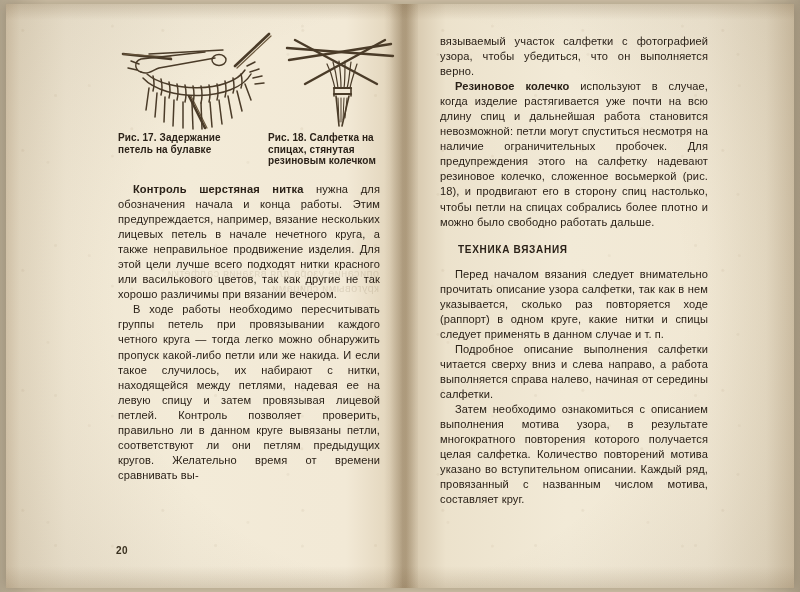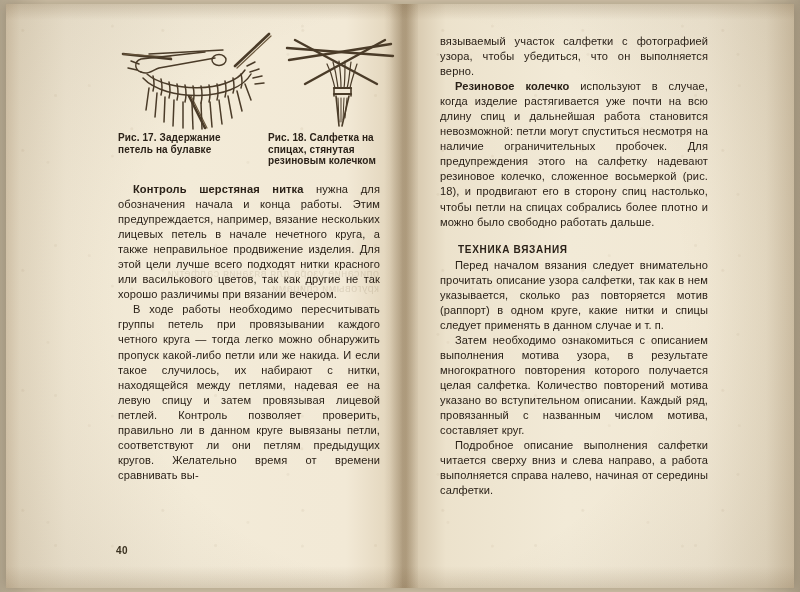--- a/index.html
+++ b/index.html
@@ -72,21 +72,21 @@
   }
 
   #left-body  { left:112px; top:178px; width:262px; }
   #right-body { left:38px;  top:30px;  width:268px; }
 
   .col-text p { margin:0; text-indent:15px; }
   .col-text p.noindent { text-indent:0; }
   .col-text b { font-weight:bold; }
 
   .sec-head {
-    margin:12px 0 1px 0;
+    margin:12px 0 10px 0;
     font-size:10px;
     font-weight:bold;
     letter-spacing:0.7px;
     text-indent:18px;
     text-align:left;
     color:#2a2118;
   }
 
   
   #figures { position:absolute; left:105px; top:18px; width:290px; height:108px; }
@@ -247,43 +247,43 @@
 
       <div class="col-text" id="left-body">
         <p>
           <b>Контроль шерстяная нитка</b><span> нужна для обозначения начала и конца работы. Этим предупреждается, например, вязание нескольких лицевых петель в начале нечетного круга, а также неправильное продвижение изделия. Для этой цели лучше всего подходят нитки красного или василькового цветов, так как другие не так хорошо различимы при вязании вечером.</span>
         </p>
         <p>
           <span>В ходе работы необходимо пересчитывать группы петель при провязывании каждого четного круга — тогда легко можно обнаружить пропуск какой-либо петли или же накида. И если такое случилось, их набирают с нитки, находящейся между петлями, надевая ее на левую спицу и затем провязывая лицевой петлей. Контроль позволяет проверить, правильно ли в данном круге вывязаны петли, соответствуют ли они петлям предыдущих кругов. Желательно время от времени сравнивать вы-</span>
         </p>
       </div>
 
-      <div class="folio" id="folio-left">40</div>
+      <div class="folio" id="folio-left">20</div>
     </div>
 
     <div class="page" id="page-right">
 
       <div class="col-text" id="right-body">
         <p class="noindent">
           <span>вязываемый участок салфетки с фотографией узора, чтобы убедиться, что он выполняется верно.</span>
         </p>
         <p>
           <b>Резиновое колечко</b><span> используют в случае, когда изделие растягивается уже почти на всю длину спиц и дальнейшая работа становится невозможной: петли могут спуститься несмотря на наличие ограничительных пробочек. Для предупреждения этого на салфетку надевают резиновое колечко, сложенное восьмеркой (рис. 18), и продвигают его в сторону спиц настолько, чтобы петли на спицах собрались более плотно и можно было свободно работать дальше.</span>
         </p>
 
         <div class="sec-head">ТЕХНИКА ВЯЗАНИЯ</div>
 
         <p>
-          <span>Перед началом вязания следует внимательно прочитать описание узора салфетки, так как в нем указывается, сколько раз повторяется мотив (раппорт) в одном круге, какие нитки и спицы следует применять в данном случае и т. п.</span>
+          <span>Перед началом вязания следует внимательно прочитать описание узора салфетки, так как в нем указывается, сколько раз повторяется ходе (раппорт) в одном круге, какие нитки и спицы следует применять в данном случае и т. п.</span>
+        </p>
+        <p>
+          <span>Подробное описание выполнения салфетки читается сверху вниз и слева направо, а работа выполняется справа налево, начиная от середины салфетки.</span>
         </p>
         <p>
           <span>Затем необходимо ознакомиться с описанием выполнения мотива узора, в результате многократного повторения которого получается целая салфетка. Количество повторений мотива указано во вступительном описании. Каждый ряд, провязанный с названным числом мотива, составляет круг.</span>
-        </p>
-        <p>
-          <span>Подробное описание выполнения салфетки читается сверху вниз и слева направо, а работа выполняется справа налево, начиная от середины салфетки.</span>
         </p>
       </div>
 
     </div>
 
     <div id="gutter"></div>
   </div>
 </div>
 
 </body></html>

